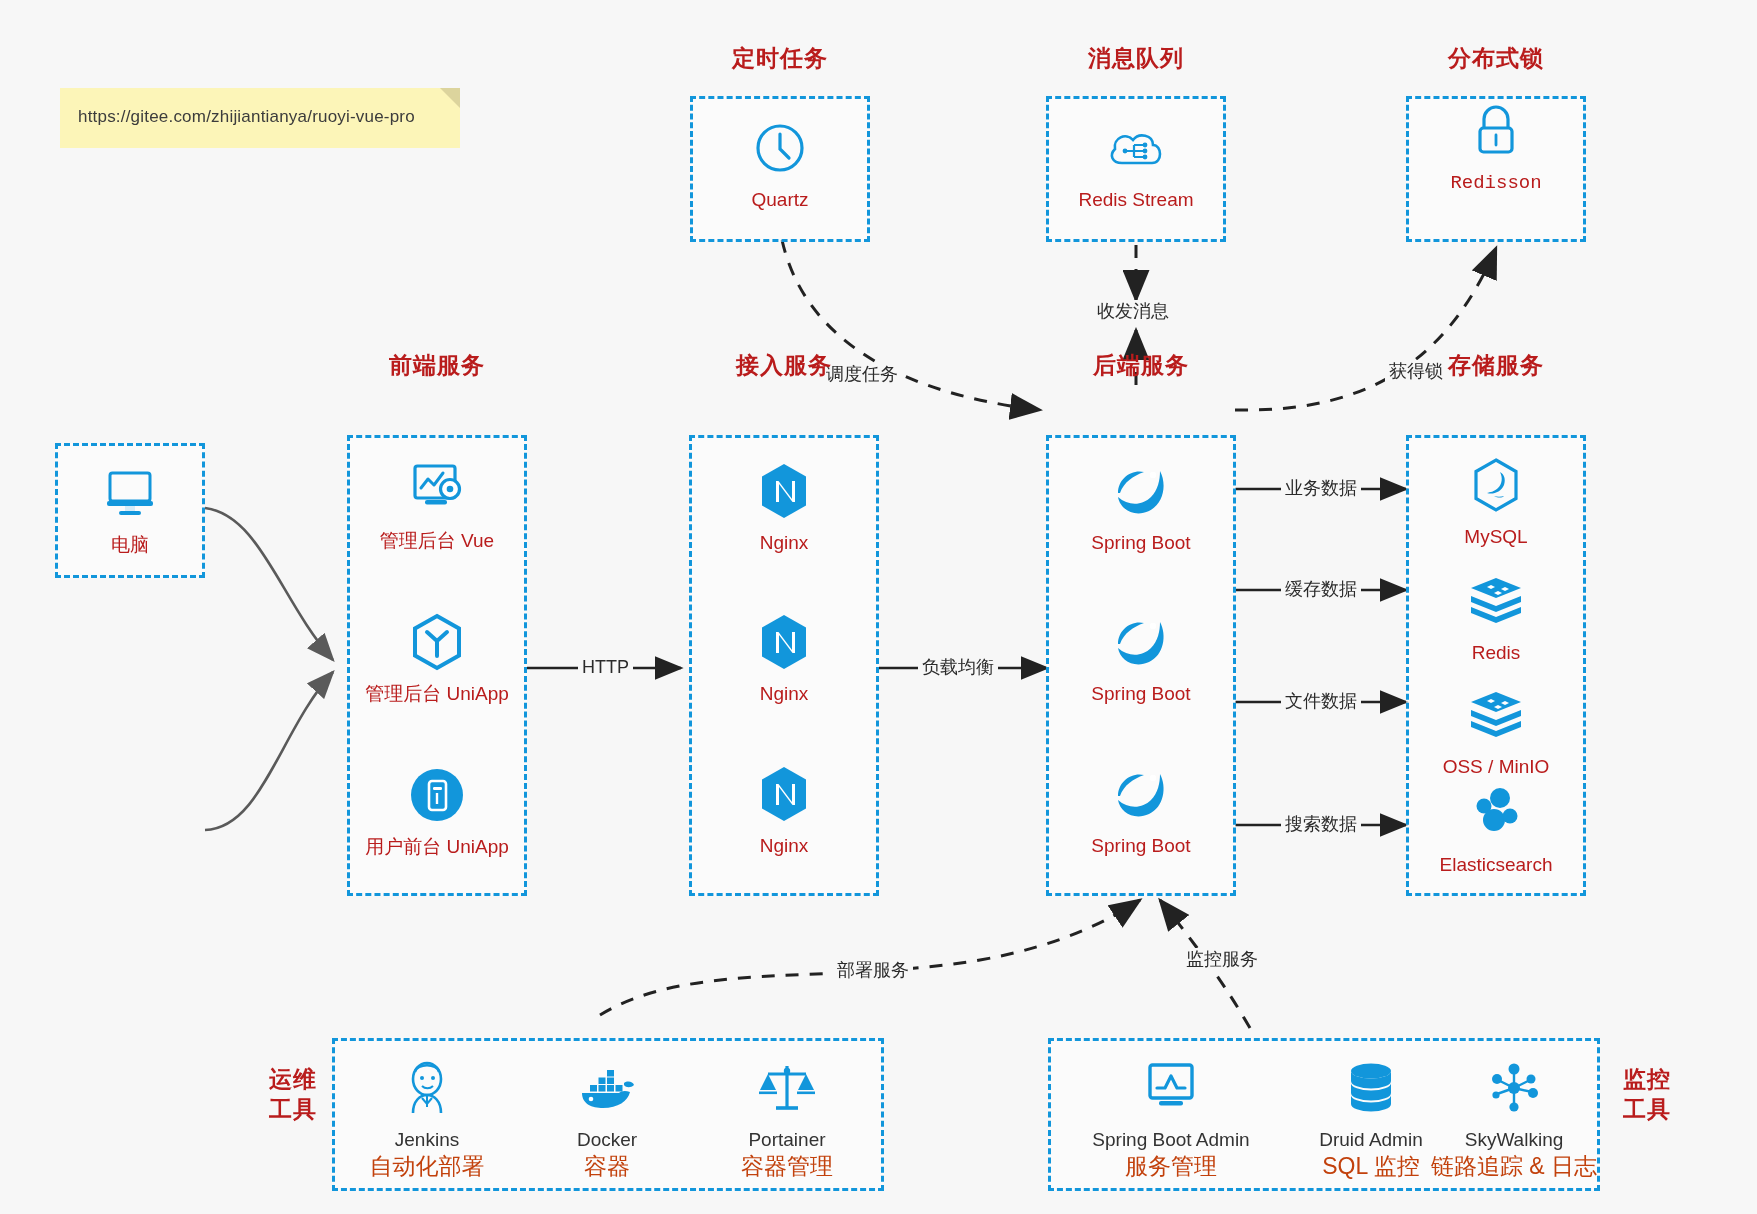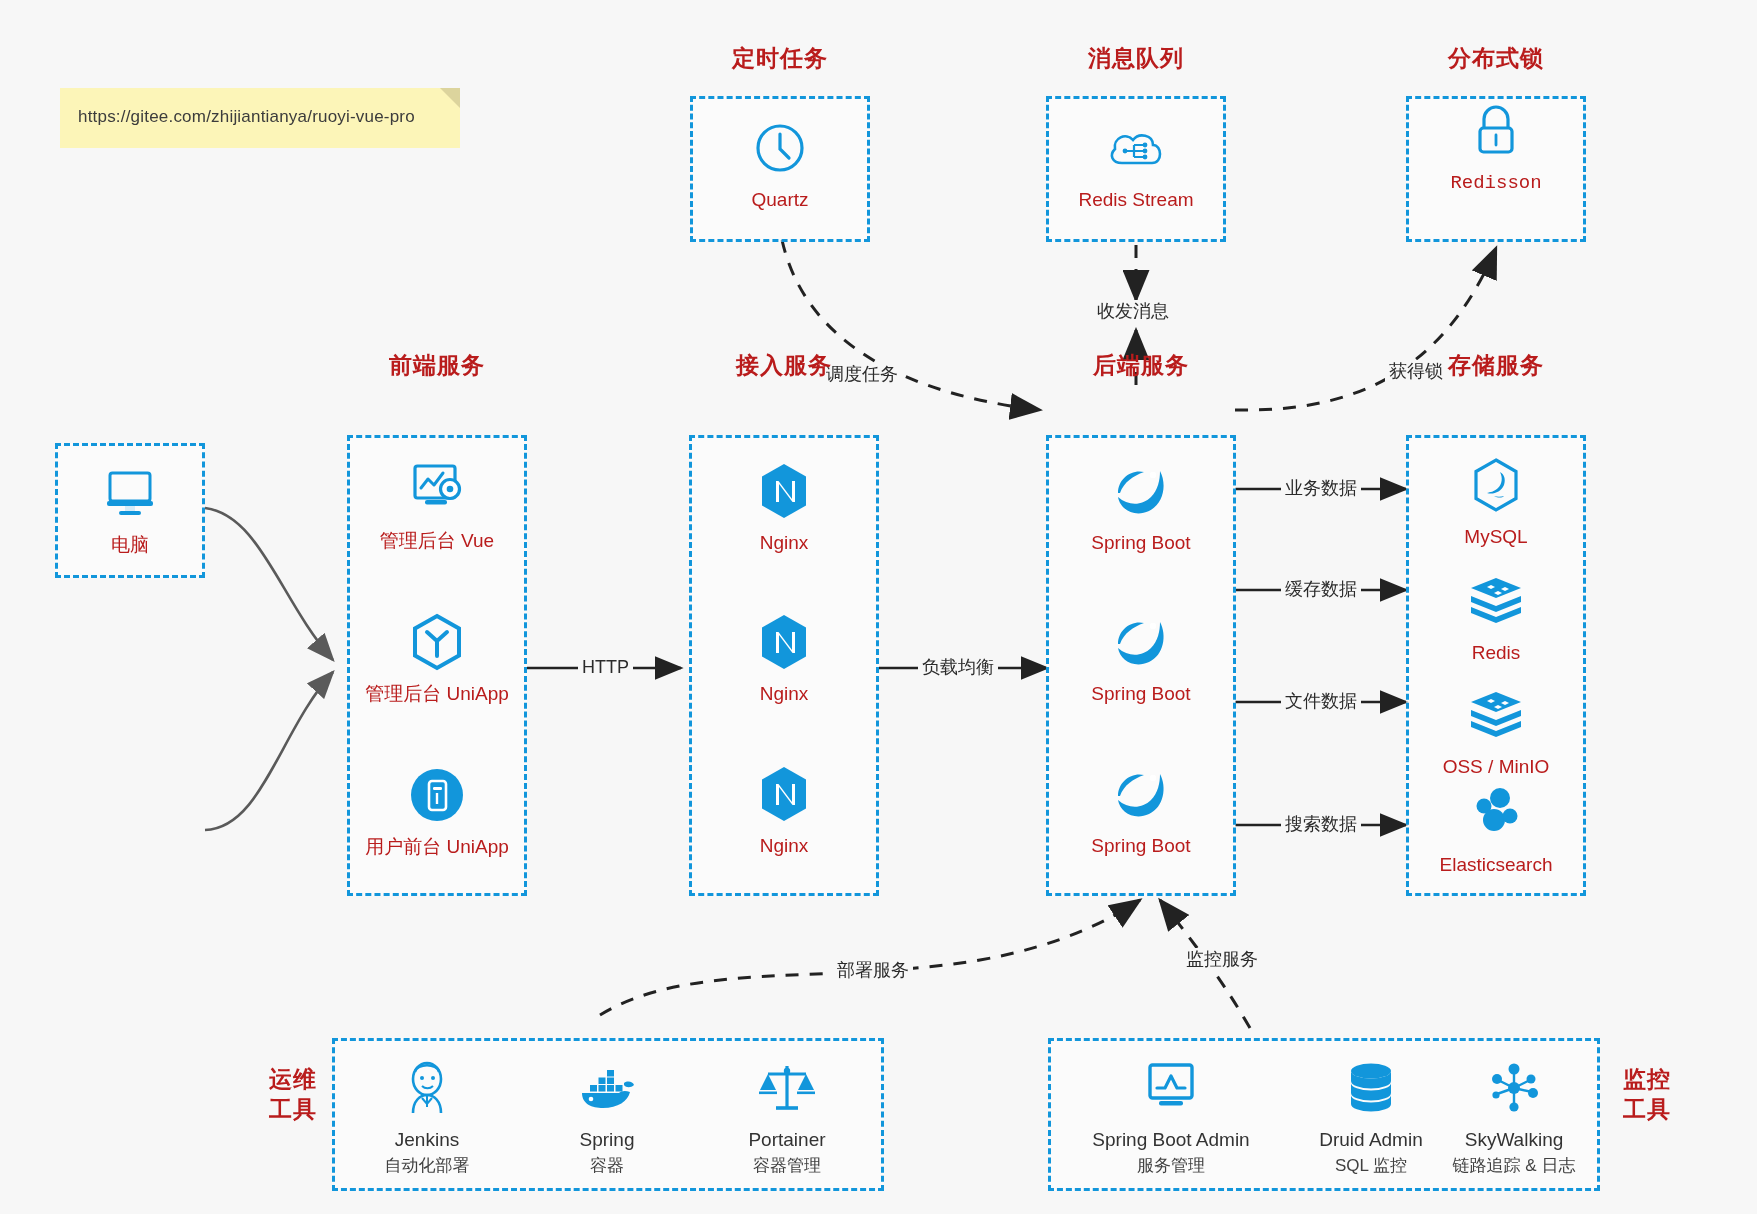--- a/index.html
+++ b/index.html
@@ -43,21 +43,21 @@
     position:absolute;text-align:center;width:100%;left:0;
   }
   .node .ico{height:62px;display:flex;align-items:center;justify-content:center;}
   .node .lbl{
     font-size:19px;color:#b91c1c;margin-top:8px;white-space:nowrap;line-height:26px;
   }
 
   .hnode{position:absolute;text-align:center;}
   .hnode .ico{height:62px;display:flex;align-items:center;justify-content:center;}
   .hnode .lbl{font-size:19px;color:#333;margin-top:8px;white-space:nowrap;line-height:26px;}
-  .hnode .lbl2{font-size:17px;color:#404040;line-height:26px;white-space:nowrap;}
+  .hnode .lbl2{font-size:23px;color:#c2410c;line-height:26px;white-space:nowrap;}
 
   
   .elabel{
     position:absolute;font-size:18px;color:#2b2b2b;background:#f7f7f7;
     padding:0 4px;white-space:nowrap;line-height:22px;
   }
   .elabel.en{font-size:18px;}
 </style>
 </head>
 <body>
@@ -359,21 +359,21 @@
               <rect x="22.5" y="14.5" width="7" height="6.5"></rect>
             <rect x="31" y="14.5" width="7" height="6.5"></rect>
               <rect x="31" y="7" width="7" height="6.5"></rect>
             <rect x="39.5" y="22" width="7" height="6.5"></rect>
           </g>
           <path d="M6 30 C6 41 16 45 27 45 C42 45 52 38 54 29 C49 27 45 28 43 30 C41 30 9 30 6 30 Z" fill="#1296db"></path>
           <circle cx="15" cy="36" r="2.3" fill="#fff"></circle>
           <path d="M48 20 C52 17 57 19 58 22 C55 25 50 25 48 22 Z" fill="#1296db"></path>
         </svg>
       </div>
-      <div class="lbl">Spring</div>
+      <div class="lbl">Docker</div>
       <div class="lbl2">容器</div>
     </div>
     <div class="hnode" style="left:372px;top:16px;width:160px;">
       <div class="ico">
         <svg width="62" height="56" viewBox="0 0 62 56">
           <path d="M31 6 L31 48" stroke="#1296db" stroke-width="3.2"></path>
           <path d="M12 14 L50 14" stroke="#1296db" stroke-width="3.2"></path>
           <path d="M20 48 L42 48" stroke="#1296db" stroke-width="3.6"></path>
           <path d="M12 14 L4 30 L20 30 Z" fill="#1296db"></path>
           <path d="M50 14 L42 30 L58 30 Z" fill="#1296db"></path>

